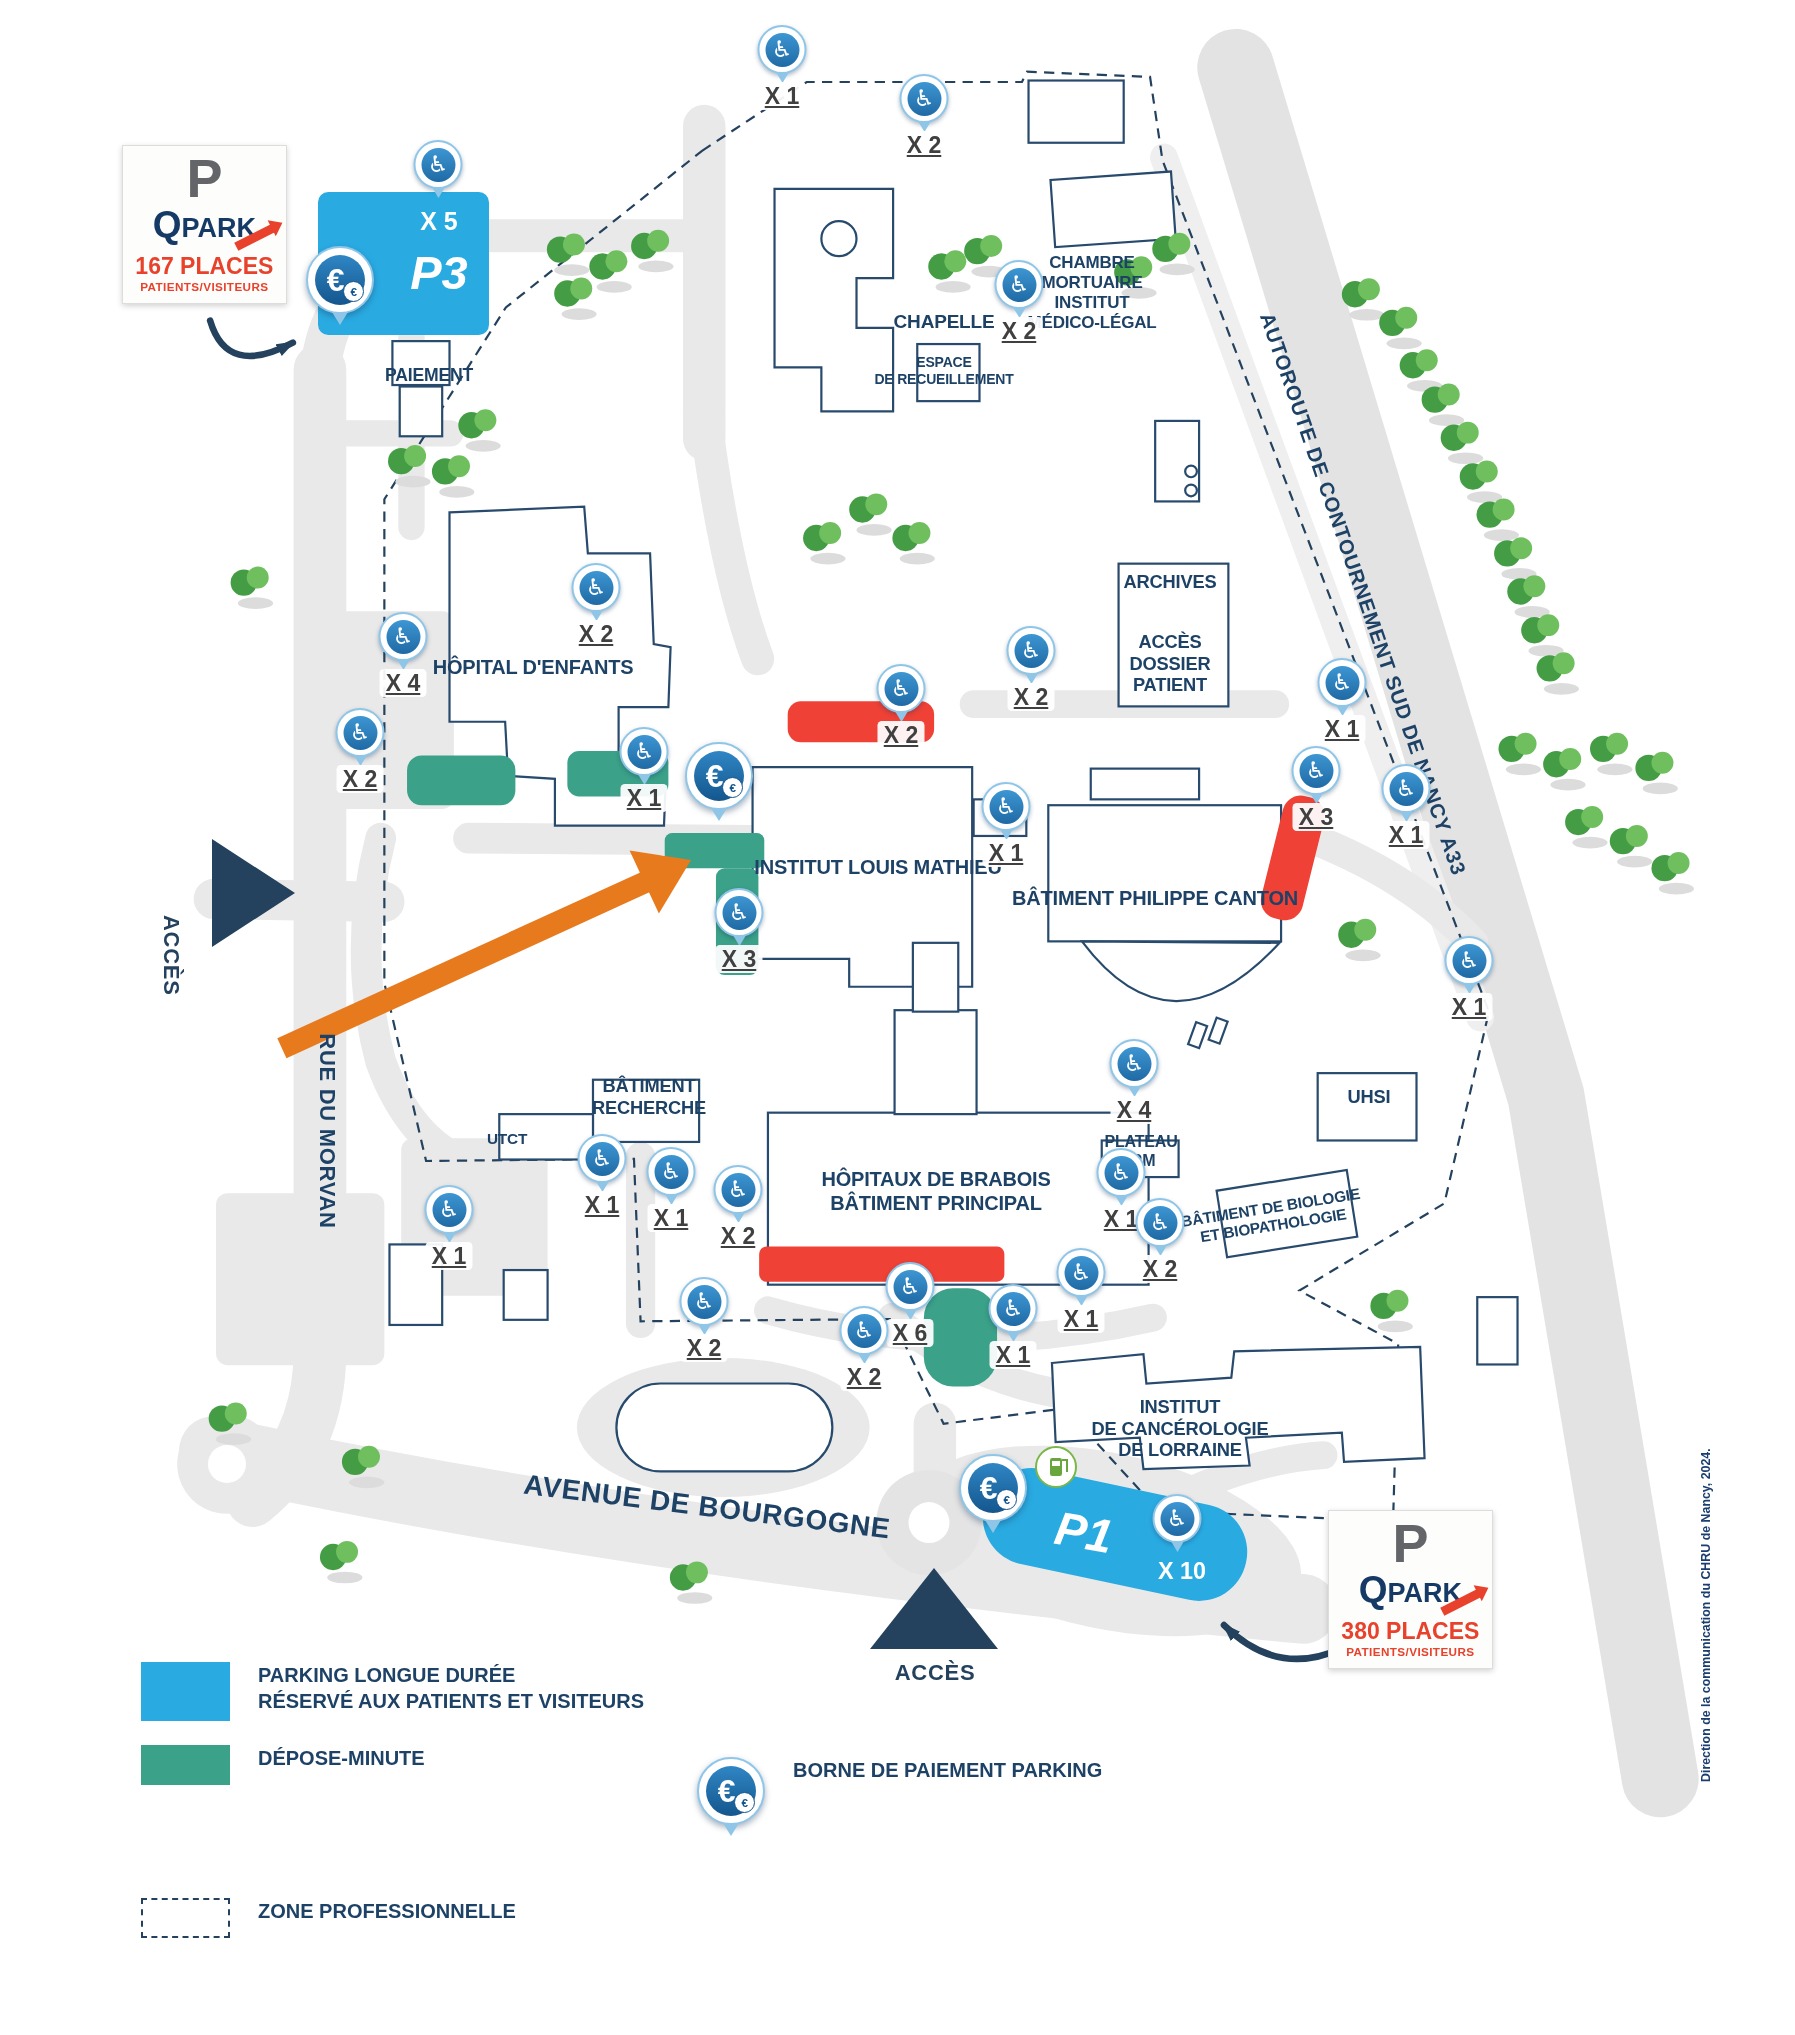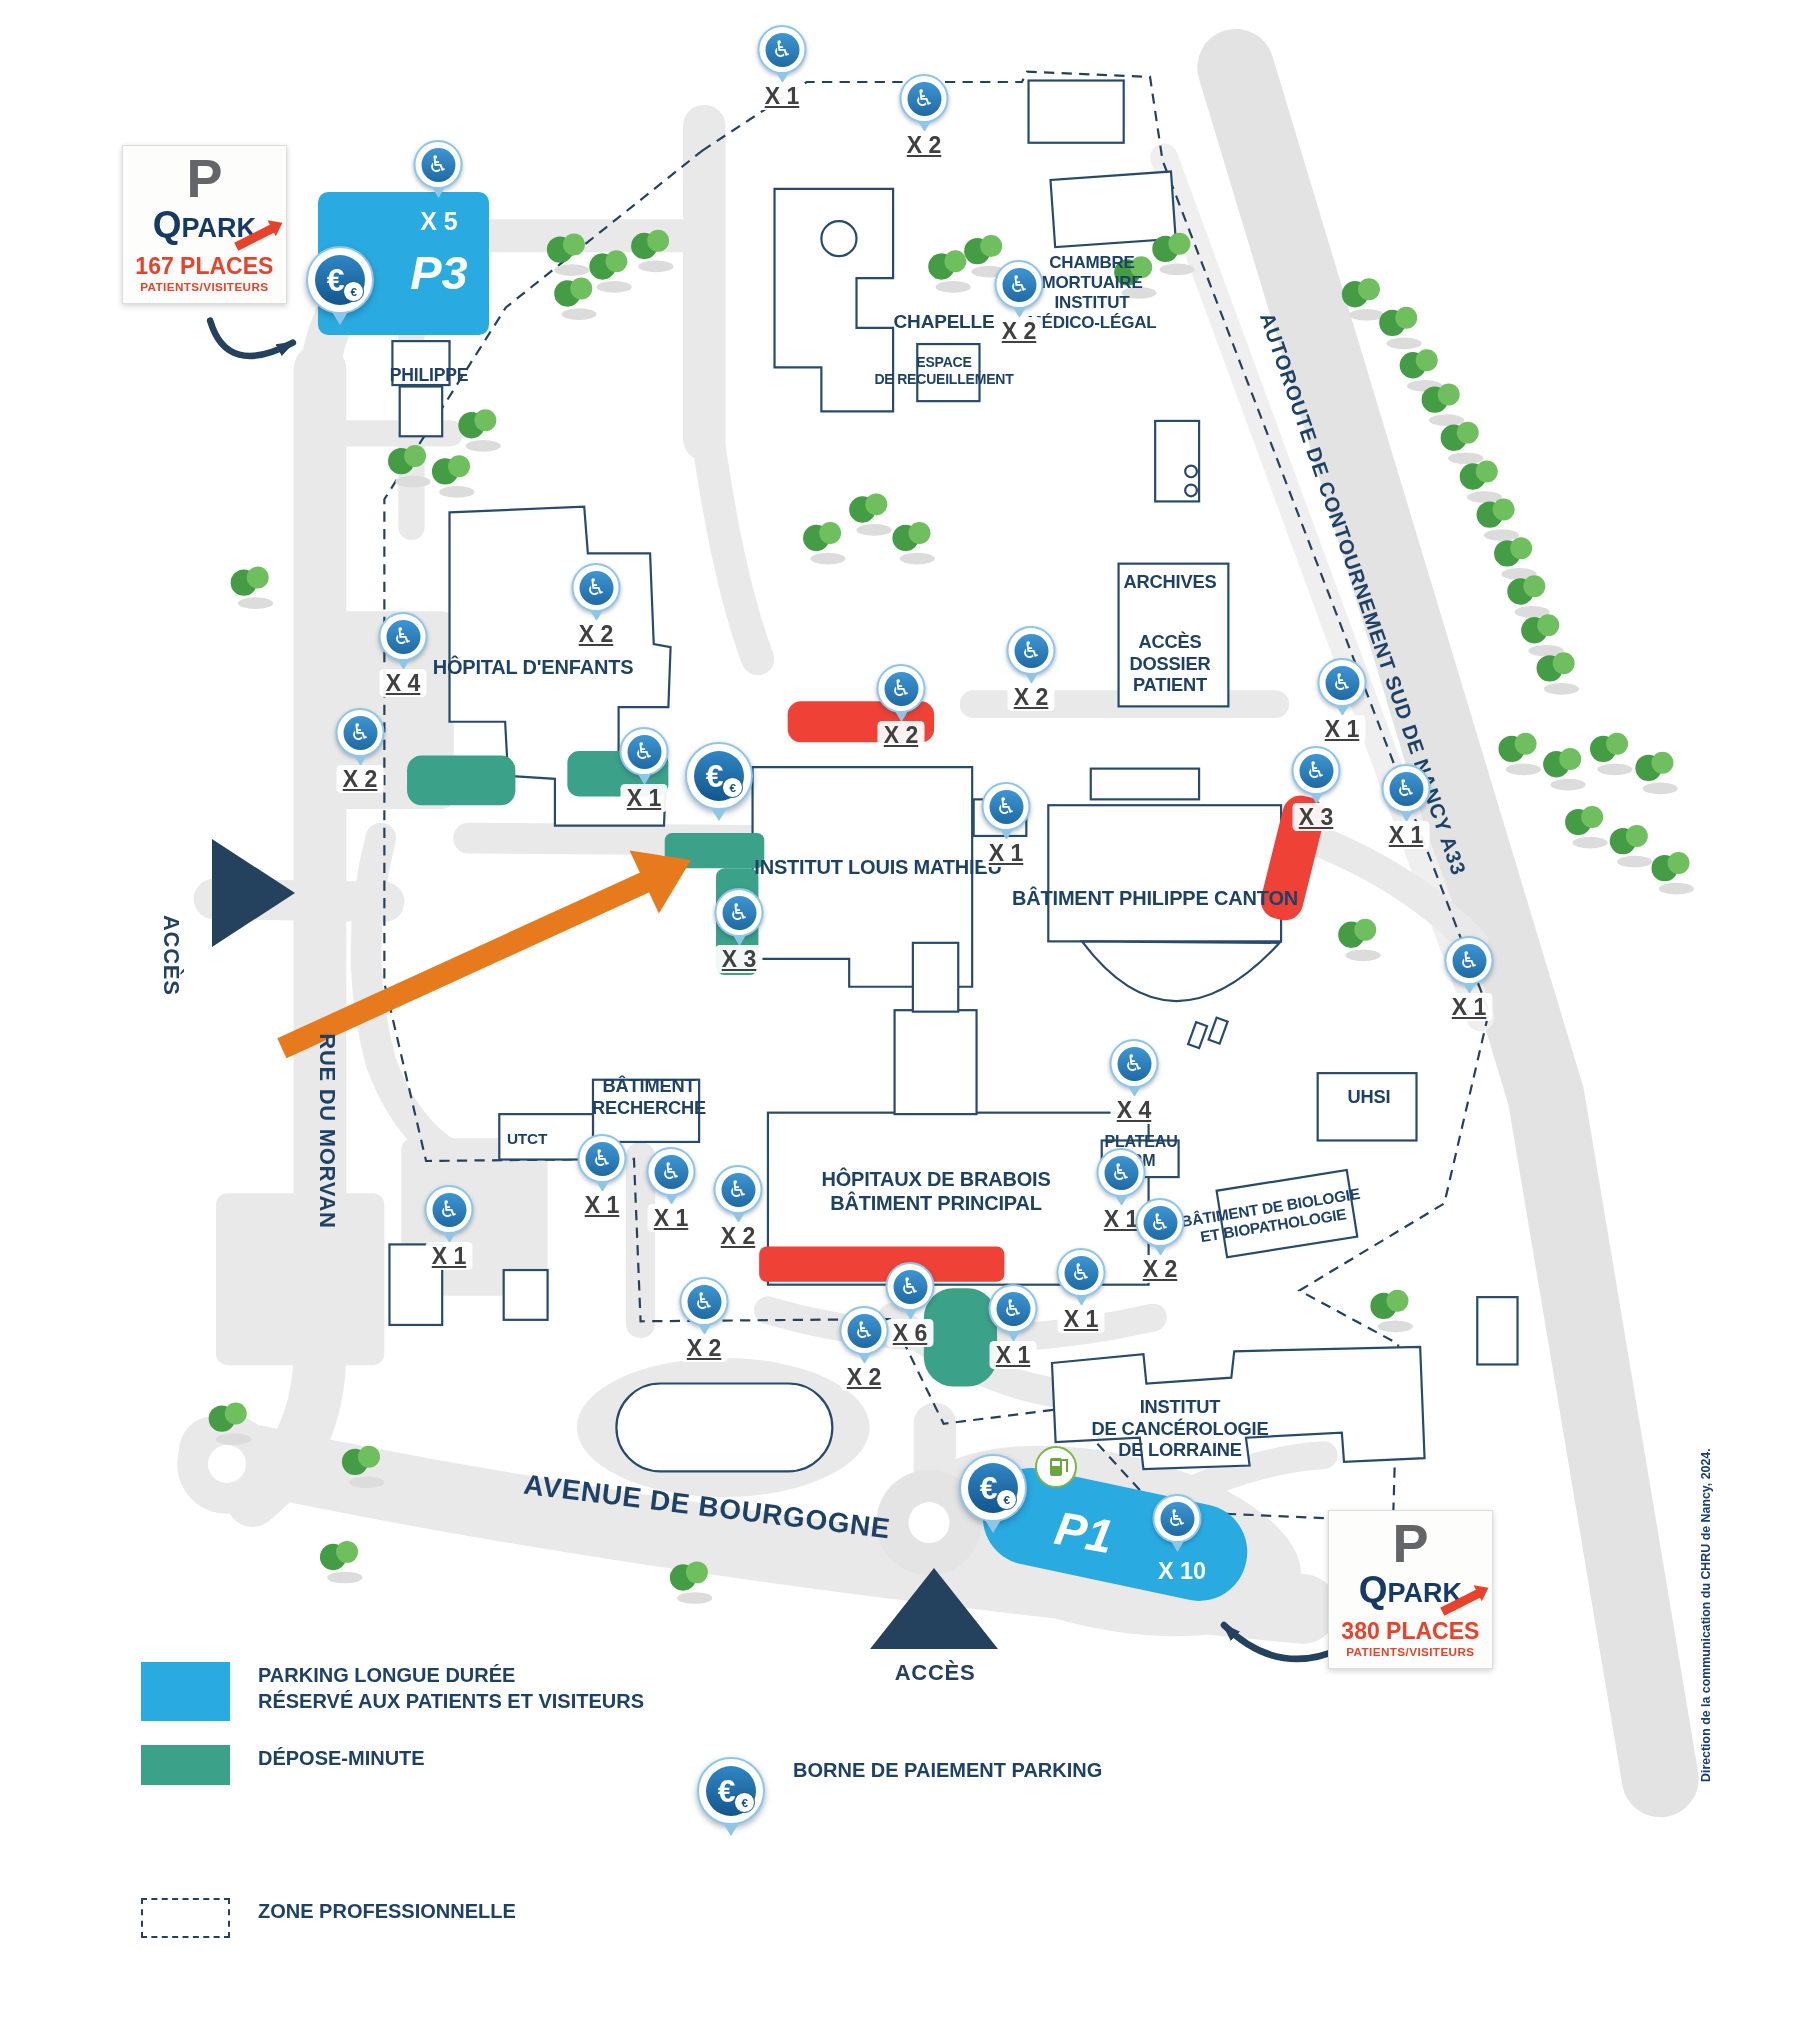--- a/index.html
+++ b/index.html
@@ -259,38 +259,38 @@
     <div class="qaud">PATIENTS/VISITEURS</div>
   </div>
 
 
   <div class="tri-right" style="left:212px;top:839px;"></div>
   <div class="acc-label" style="left:184px;top:915px;transform:rotate(90deg);transform-origin:left top;">ACCÈS</div>
   <div class="tri-up" style="left:870px;top:1568px;"></div>
   <div class="acc-label" style="left:935px;top:1660px;transform:translateX(-50%);">ACCÈS</div>
 
   <div id="labels">
-      <div class="blabel" style="left: 429px; top: 375px; font-size: 17.6px; transform: translate(-50%, -50%);">PHILIPPE</div>
+      <div class="blabel" style="left: 429px; top: 375px; font-size: 17.6px; transform: translate(-50%, -50%);">PAIEMENT</div>
       <div class="blabel" style="left: 944px; top: 322px; font-size: 19px; transform: translate(-50%, -50%);">CHAPELLE</div>
       <div class="blabel" style="left: 944px; top: 371px; font-size: 14px; transform: translate(-50%, -50%);">ESPACE
 DE RECUEILLEMENT</div>
       <div class="blabel" style="left: 1092px; top: 293px; font-size: 17px; transform: translate(-50%, -50%);">CHAMBRE
 MORTUAIRE
 INSTITUT
 MÉDICO-LÉGAL</div>
       <div class="blabel" style="left: 1170px; top: 582px; font-size: 18.3px; transform: translate(-50%, -50%);">ARCHIVES</div>
       <div class="blabel" style="left: 1170px; top: 663px; font-size: 18.3px; transform: translate(-50%, -50%);">ACCÈS
 DOSSIER
 PATIENT</div>
       <div class="blabel" style="left: 533px; top: 668px; font-size: 20px; transform: translate(-50%, -50%);">HÔPITAL D'ENFANTS</div>
       <div class="blabel" style="left: 878px; top: 868px; font-size: 20px; transform: translate(-50%, -50%);">INSTITUT LOUIS MATHIEU</div>
       <div class="blabel" style="left: 1155px; top: 899px; font-size: 20px; transform: translate(-50%, -50%);">BÂTIMENT PHILIPPE CANTON</div>
       <div class="blabel" style="left: 649px; top: 1097px; font-size: 18.3px; transform: translate(-50%, -50%);">BÂTIMENT
 RECHERCHE</div>
-      <div class="blabel" style="left: 527px; top: 1139px; font-size: 15.4px; transform: translate(-50%, -50%);">UTCT</div>
+      <div class="blabel" style="left: 507px; top: 1139px; font-size: 15.4px; transform: translate(-50%, -50%);">UTCT</div>
       <div class="blabel" style="left: 936px; top: 1192px; font-size: 20px; transform: translate(-50%, -50%);">HÔPITAUX DE BRABOIS
 BÂTIMENT PRINCIPAL</div>
       <div class="blabel" style="left: 1141px; top: 1152px; font-size: 16px; transform: translate(-50%, -50%);">PLATEAU
 IRM</div>
       <div class="blabel" style="left: 1369px; top: 1097px; font-size: 18.3px; transform: translate(-50%, -50%);">UHSI</div>
       <div class="blabel" style="left: 1272px; top: 1217px; font-size: 15.4px; transform: translate(-50%, -50%) rotate(-9deg);">BÂTIMENT DE BIOLOGIE
 ET BIOPATHOLOGIE</div>
       <div class="blabel" style="left: 1180px; top: 1428px; font-size: 18.3px; transform: translate(-50%, -50%);">INSTITUT
 DE CANCÉROLOGIE
 DE LORRAINE</div>

